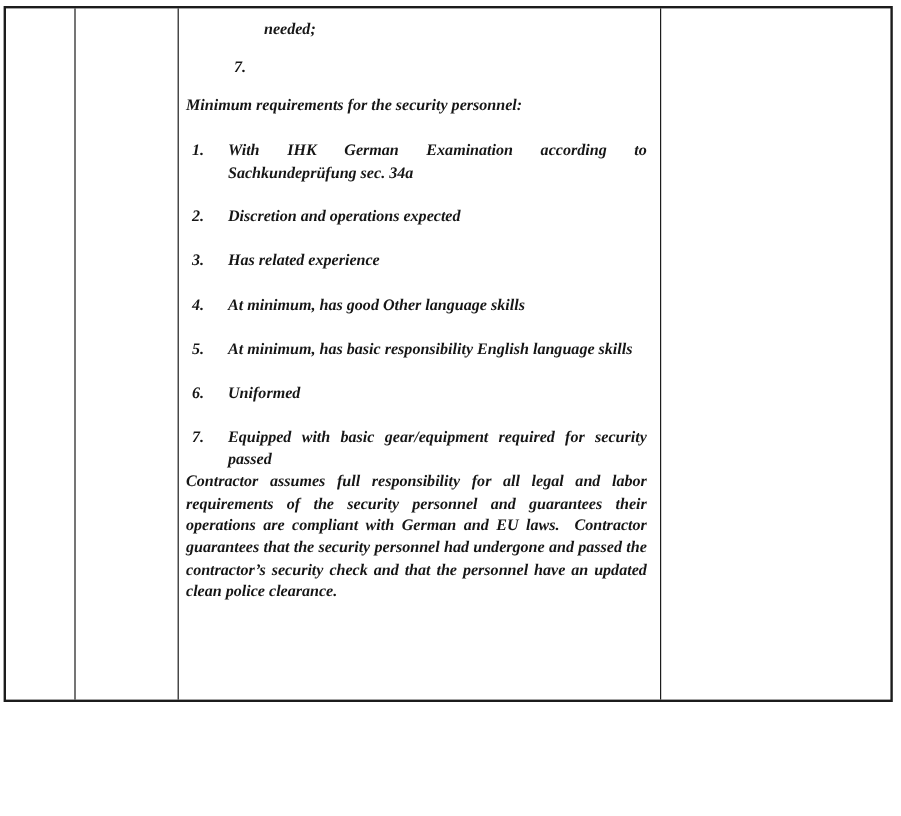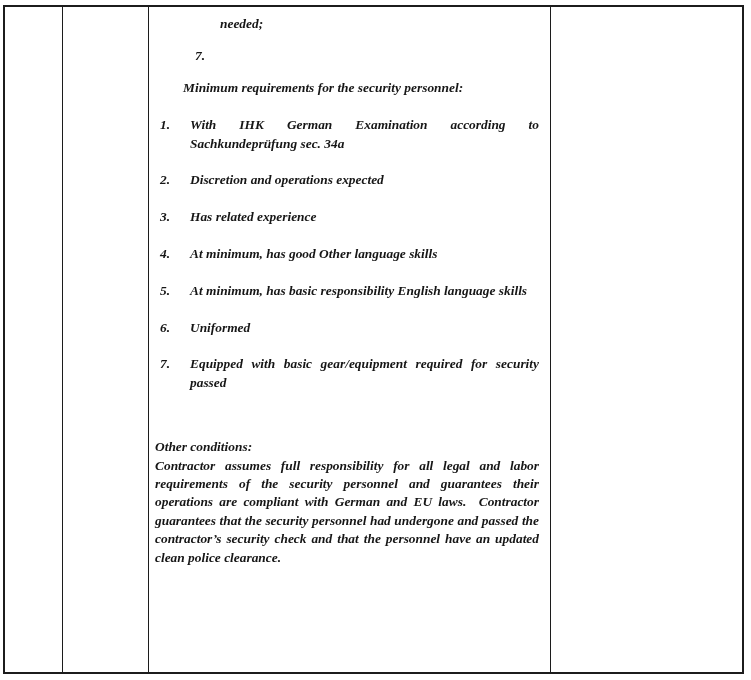--- a/index.html
+++ b/index.html
@@ -16,21 +16,21 @@
     font-style: italic;
     font-weight: bold;
     color: #161616;
     overflow: hidden;
   }
   .doc-table {
     position: absolute;
     left: 3px;
     top: 5px;
     width: 741px;
-    height: 669px;
+    height: 580px;
     box-sizing: border-box;
     border: 2px solid #1c1c1c;
     display: flex;
   }
   .cell {
     box-sizing: border-box;
     border-right: 1.5px solid #1c1c1c;
     height: 100%;
   }
   .c1 { width: 58px; }
@@ -52,21 +52,21 @@
     position: absolute;
     top: 0;
   }
   .level1 { padding-left: 65px; }
   .level1 .num { left: 40px; }
   .level2 { padding-left: 35px; }
   .level2 .num { left: 5px; }
 
   .cont-line { padding-left: 65px; }
   .task-item { margin-top: 14px; }
-  .section-heading { margin-top: 46px; margin-left: 28px; }
+  .section-heading { margin-top: 46px; }
   .req-item { margin-top: 18.4px; }
   .conditions-heading { margin-top: 46px; }
   .conditions-para { margin-top: 0; text-align: justify; }
 </style>
 </head>
 <body>
 
 <div class="page">
   <div class="doc-table">
 
@@ -111,21 +111,20 @@
       <div class="li level2 req-item">
         <span class="num">6.</span>
         <div class="txt">Uniformed</div>
       </div>
 
       <div class="li level2 req-item">
         <span class="num">7.</span>
         <div class="txt">Equipped with basic gear/equipment required for security passed</div>
       </div>
 
-      <div class="conditions-heading">Other conditions:</div>
 
       <div class="conditions-para">Contractor assumes full responsibility for all legal and labor requirements of the security personnel and guarantees their operations are compliant with German and EU laws.&nbsp; Contractor guarantees that the security personnel had undergone and passed the contractor’s security check and that the personnel have an updated clean police clearance.</div>
 
     </div>
 
     <div class="cell c4"></div>
 
   </div>
 </div>
 

